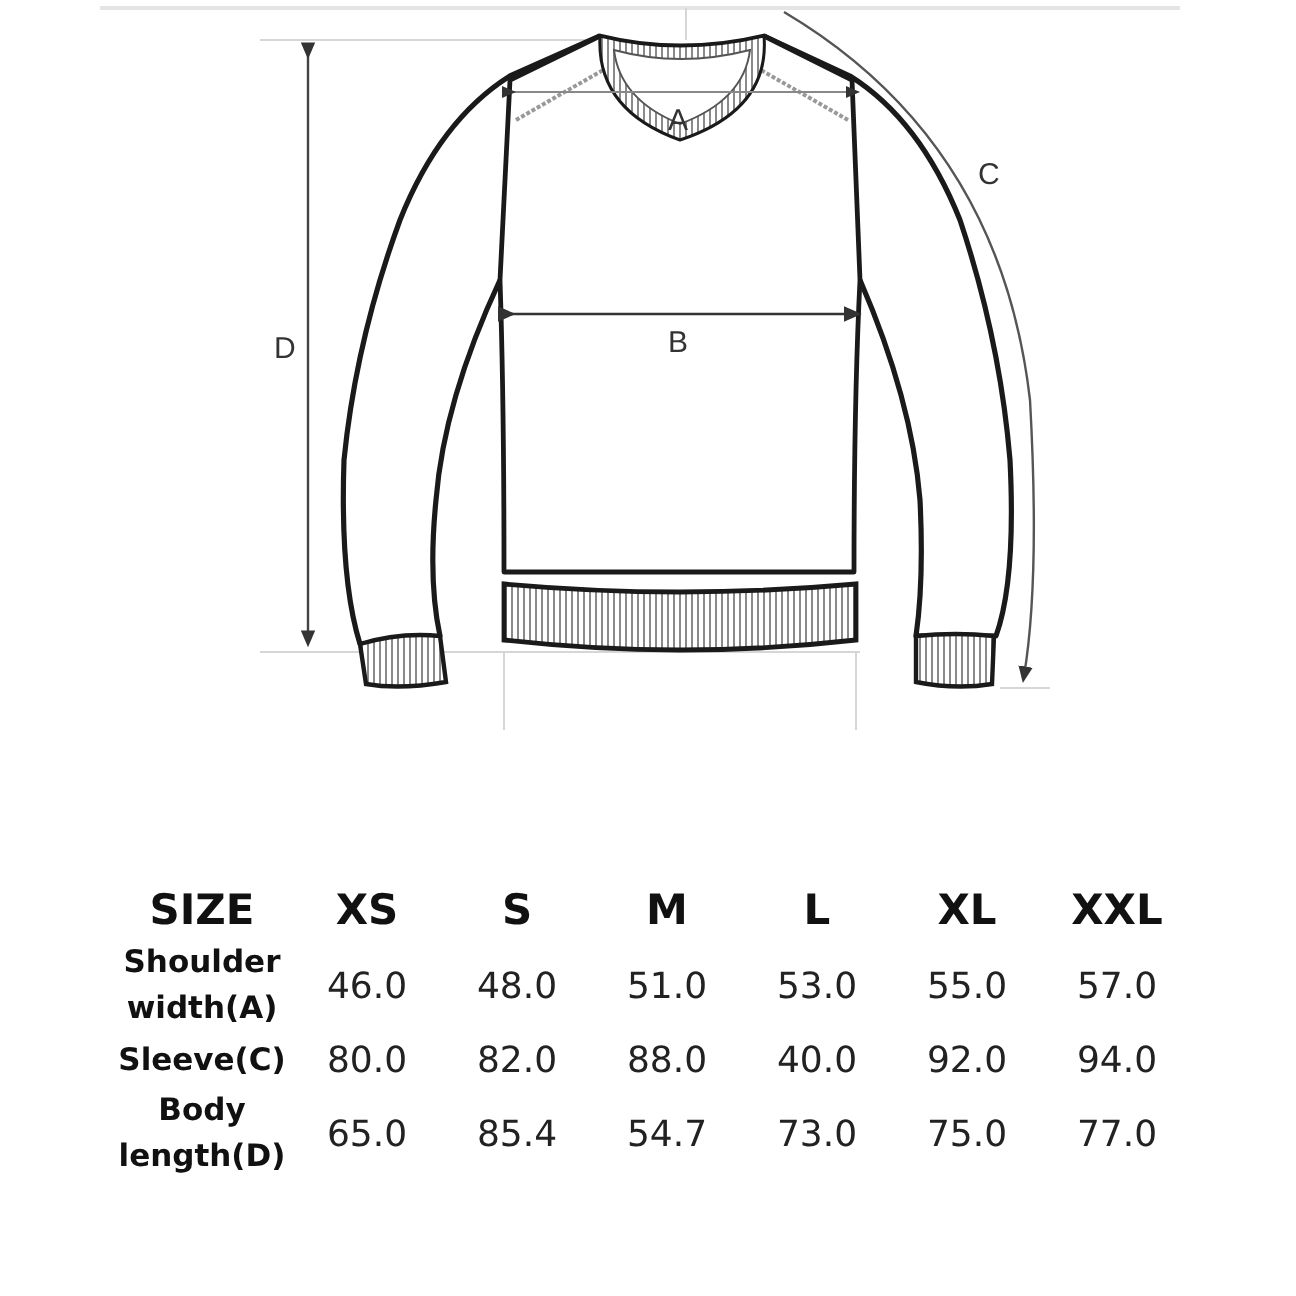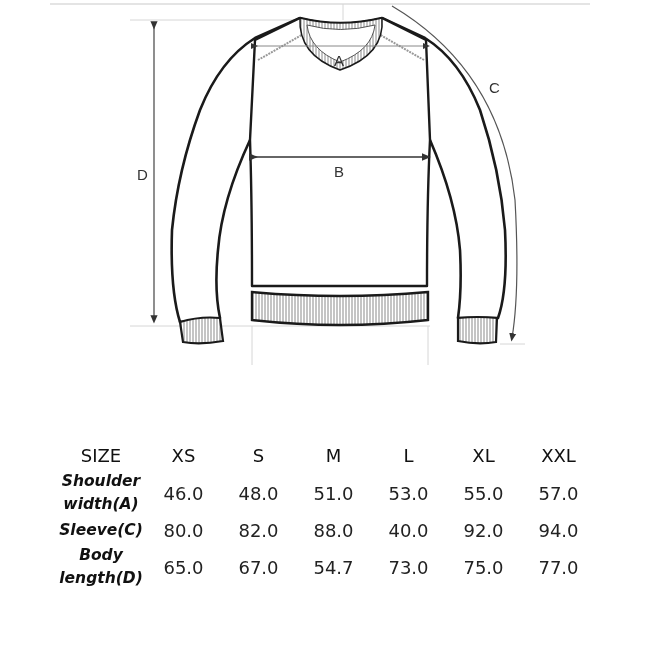--- a/index.html
+++ b/index.html
@@ -40,30 +40,29 @@
       top: 440px;
       width: 540px;
       border-collapse: collapse;
     }
     .size-table td, .size-table th {
       padding: 0;
       text-align: center;
       vertical-align: middle;
     }
     .size-table th {
-      font-weight: normal;
-      font-size: 18px;
+      font-weight: bold;
+      font-size: 21px;
       height: 30px;
     }
     .row-label {
       font-weight: bold;
       font-size: 15.5px;
       line-height: 23px;
       width: 90px;
-      font-style: italic;
     }
     .cell {
       font-size: 18px;
       width: 75px;
       color: #222222;
     }
     .col-label { width: 90px; }
     tr.r-tall td { height: 46px; }
     tr.r-short td { height: 28px; }
   </style>
@@ -147,20 +146,20 @@
     <td class="cell">80.0</td>
     <td class="cell">82.0</td>
     <td class="cell">88.0</td>
     <td class="cell">40.0</td>
     <td class="cell">92.0</td>
     <td class="cell">94.0</td>
   </tr>
   <tr class="r-tall">
     <td class="row-label"><span>Body</span><br><span>length(D)</span></td>
     <td class="cell">65.0</td>
-    <td class="cell">67.0</td>
+    <td class="cell">85.4</td>
     <td class="cell">54.7</td>
     <td class="cell">73.0</td>
     <td class="cell">75.0</td>
     <td class="cell">77.0</td>
   </tr>
 </tbody>
   </table>
 
 </body></html>

